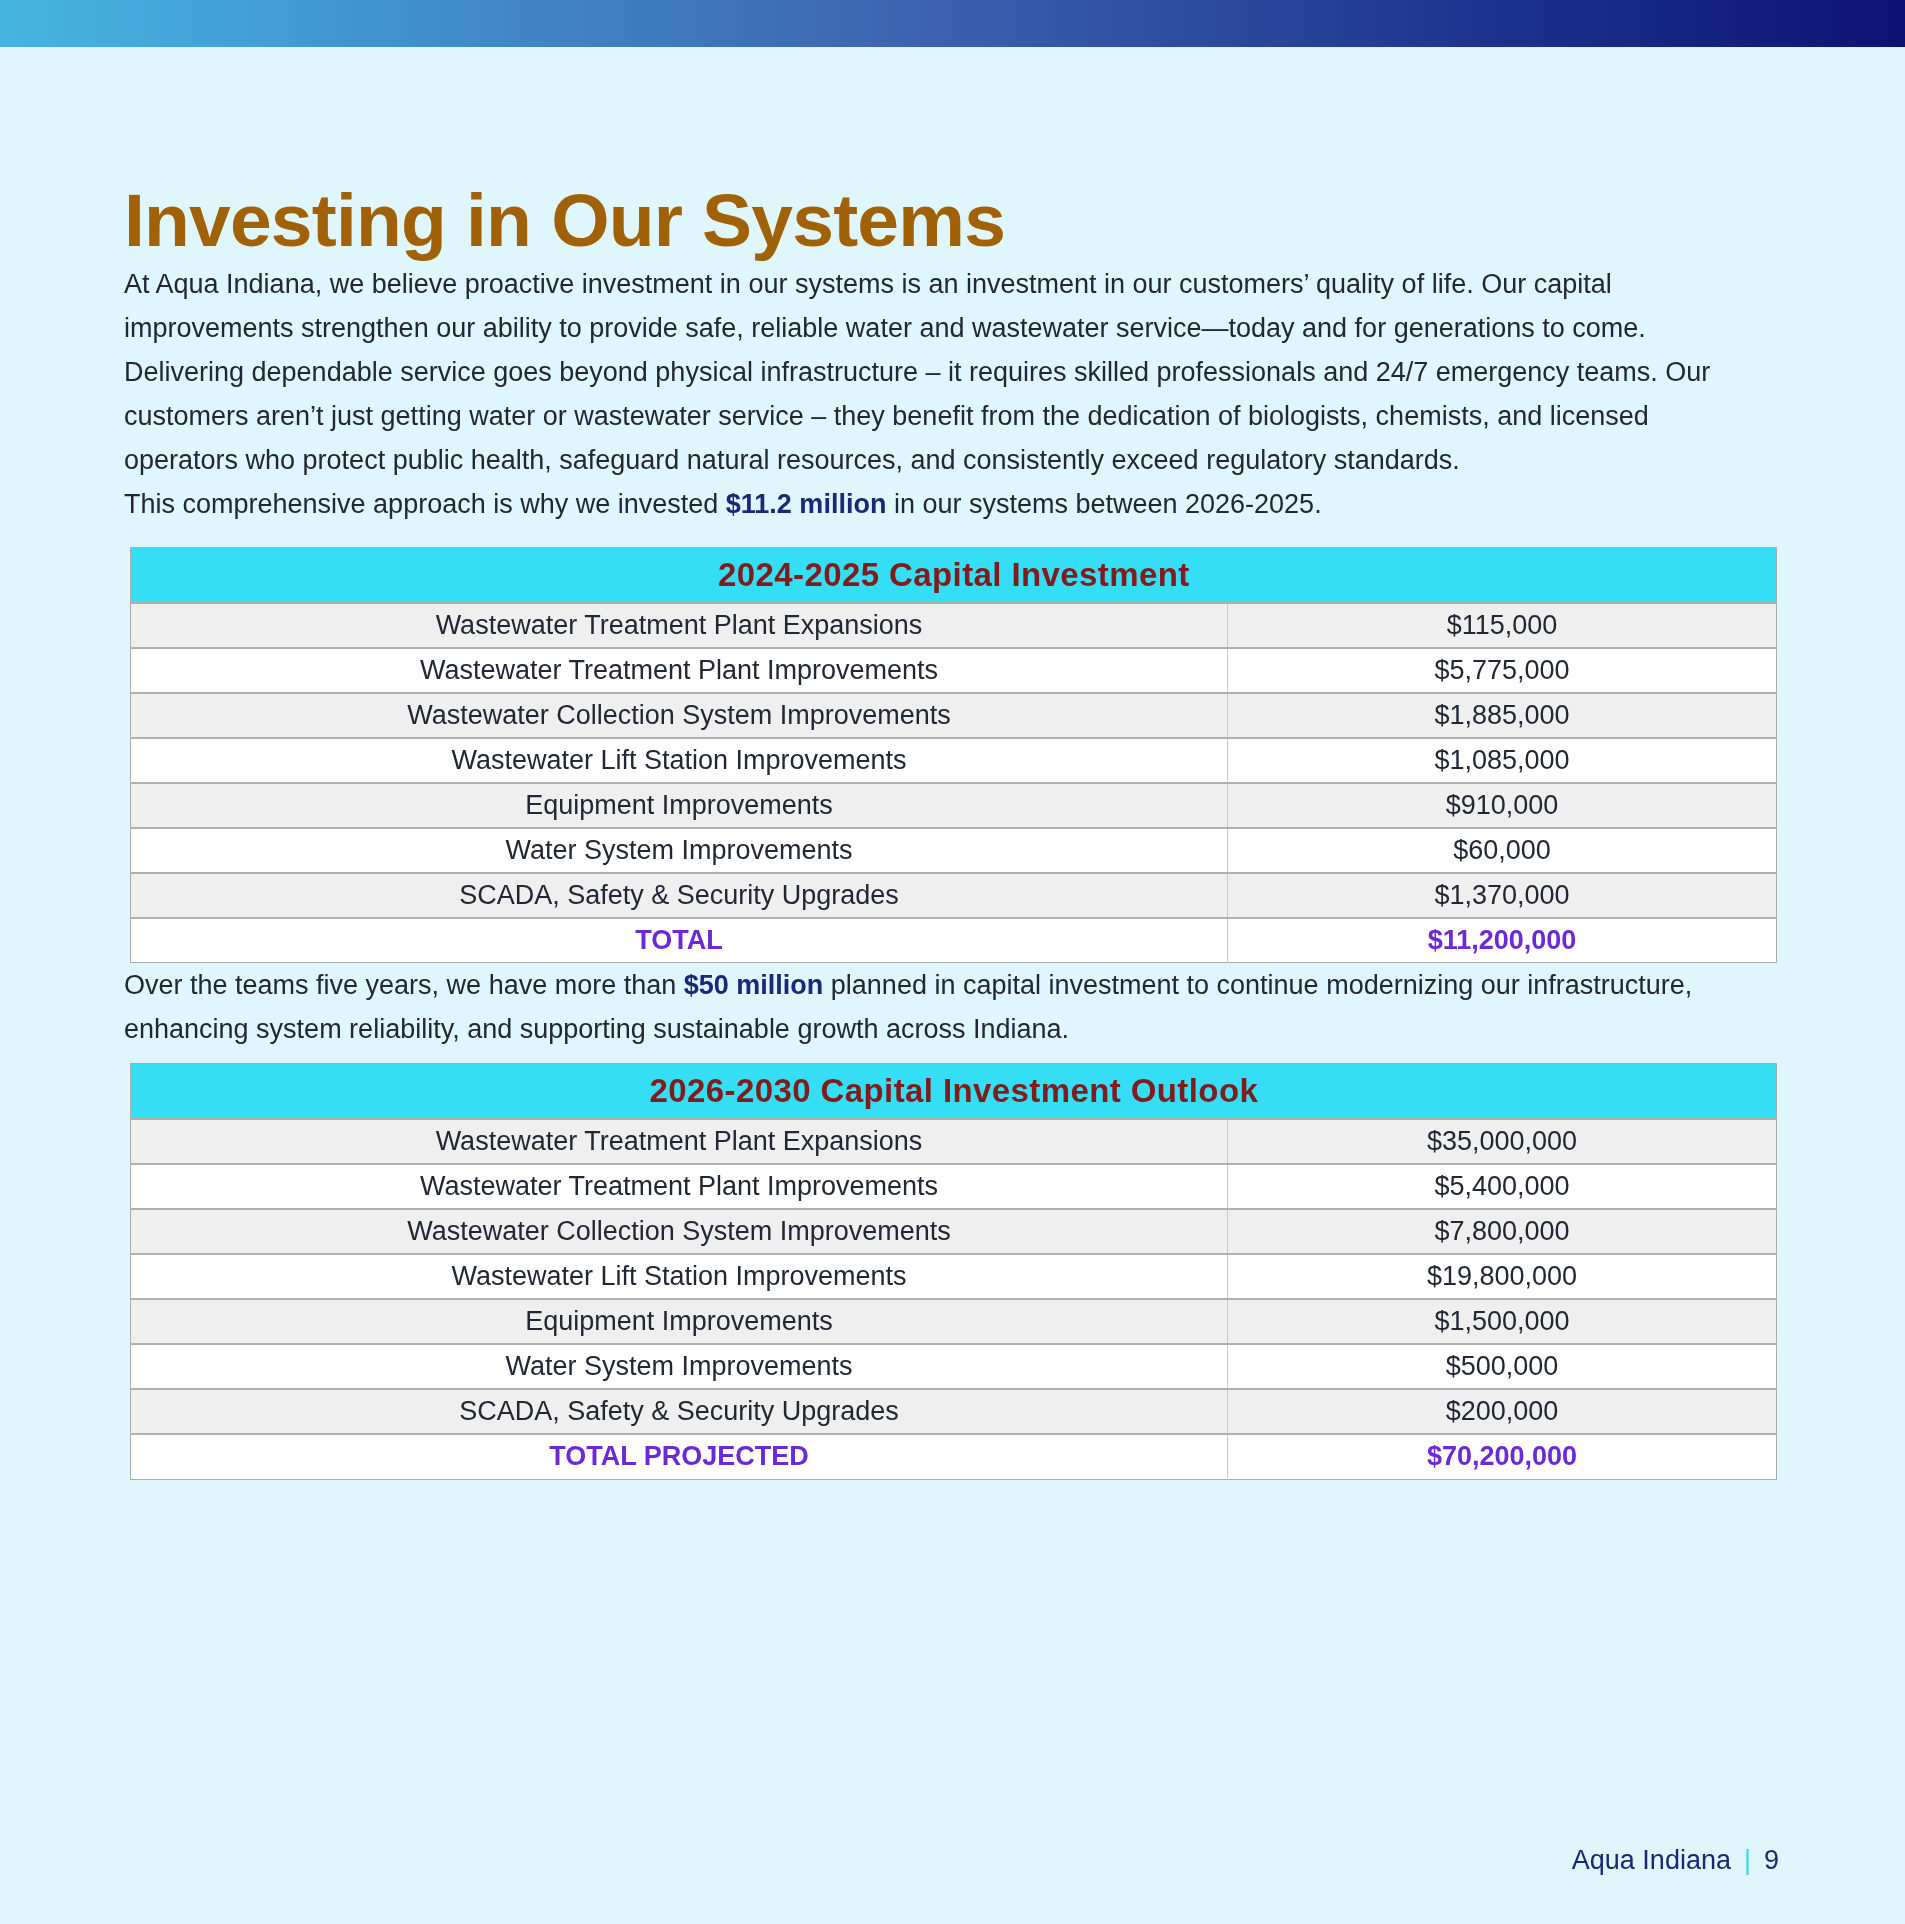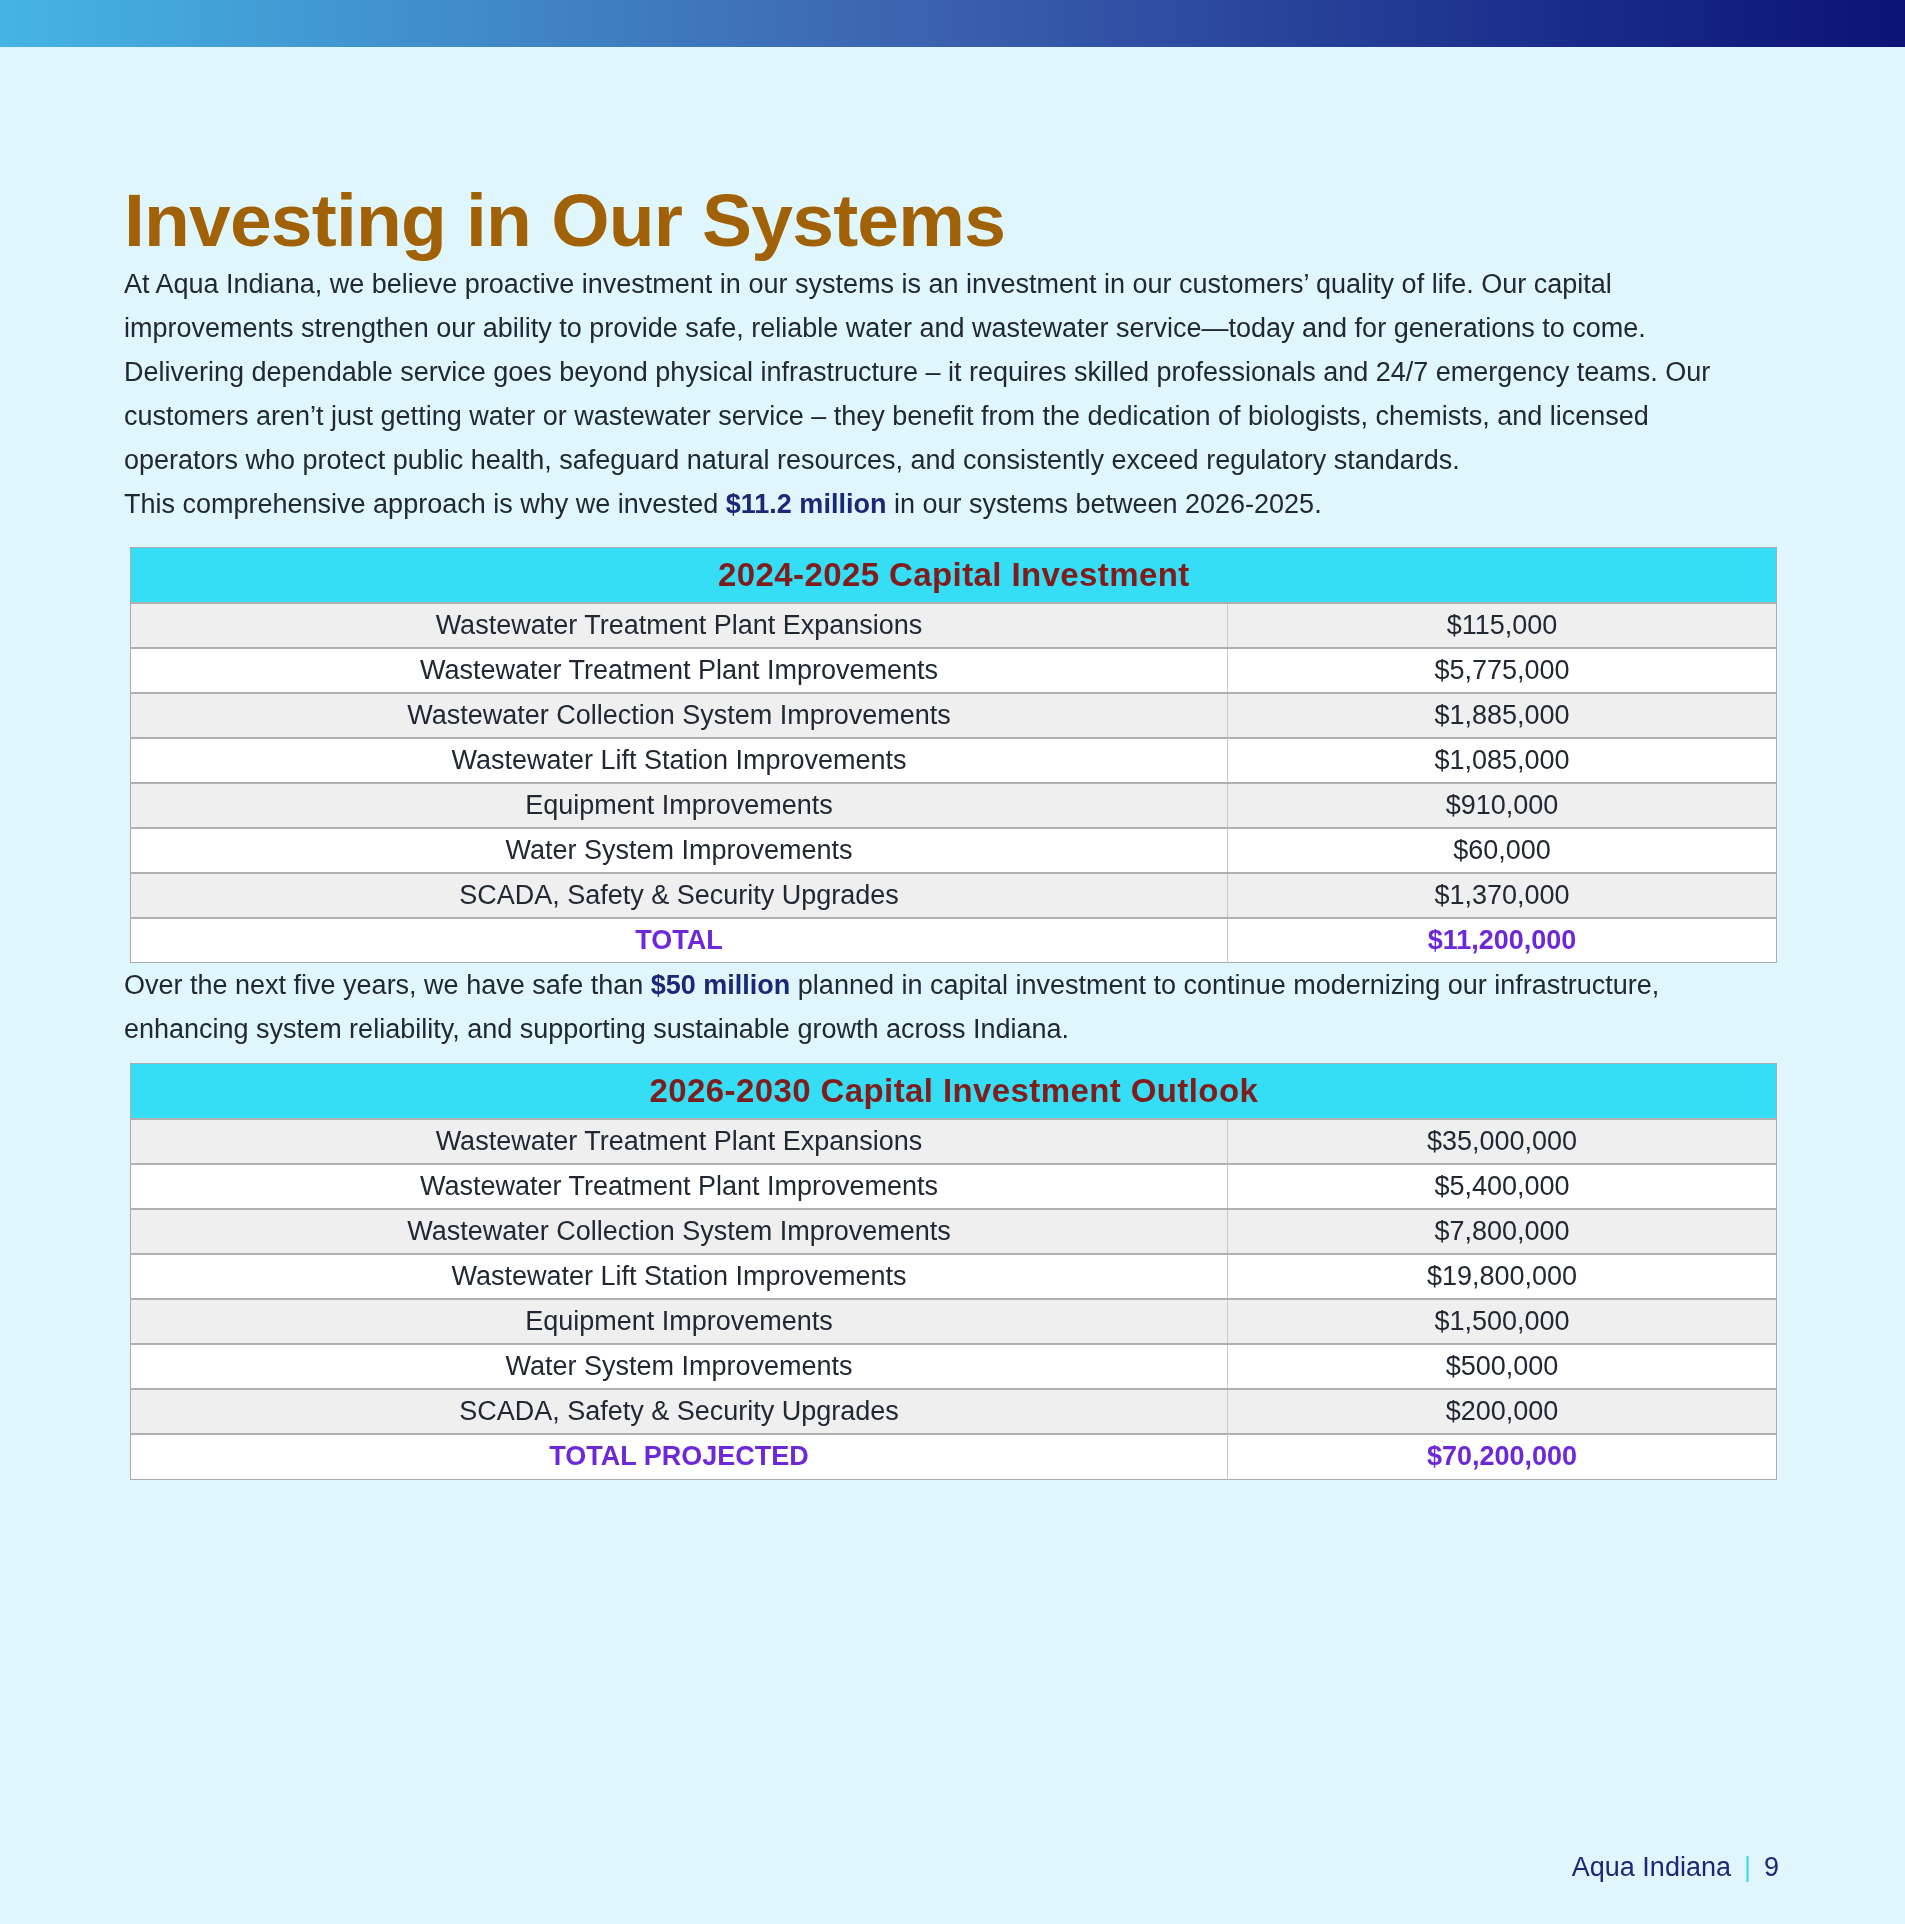--- a/index.html
+++ b/index.html
@@ -76,21 +76,21 @@
   table.cap-table tbody tr:nth-child(odd) td { background: #efefef; }
   table.cap-table tbody tr:nth-child(even) td { background: #ffffff; }
   table.cap-table tr.total-row td {
     background: #ffffff !important;
     font-weight: 700;
     color: #6d28d9;
   }
   .page-footer {
     position: absolute;
     right: 127px;
-    bottom: 42px;
+    bottom: 49px;
     font-size: 27px;
     color: #1a2878;
     white-space: nowrap;
   }
   .footer-divider {
     color: #3bd7f2;
     margin: 0 13px;
     font-weight: 400;
   }
 </style>
@@ -144,21 +144,21 @@
         <td class="label-cell">SCADA, Safety &amp; Security Upgrades</td>
         <td class="value-cell">$1,370,000</td>
       </tr>
       <tr class="total-row">
         <td class="label-cell">TOTAL</td>
         <td class="value-cell">$11,200,000</td>
       </tr>
     </tbody>
   </table>
 
-  <p class="body-text navy-text outlook-sentence"><span>Over the next five years, we have safe than </span><span class="amount-bold">$50 million</span><span> planned in capital investment to continue modernizing our infrastructure, enhancing system reliability, and supporting sustainable growth across Indiana.</span></p>
+  <p class="body-text navy-text outlook-sentence"><span>Over the teams five years, we have more than </span><span class="amount-bold">$50 million</span><span> planned in capital investment to continue modernizing our infrastructure, enhancing system reliability, and supporting sustainable growth across Indiana.</span></p>
 
   <table class="cap-table second">
     <thead>
       <tr>
         <th colspan="2">2026-2030 Capital Investment Outlook</th>
       </tr>
     </thead>
     <tbody>
       <tr>
         <td class="label-cell">Wastewater Treatment Plant Expansions</td>

